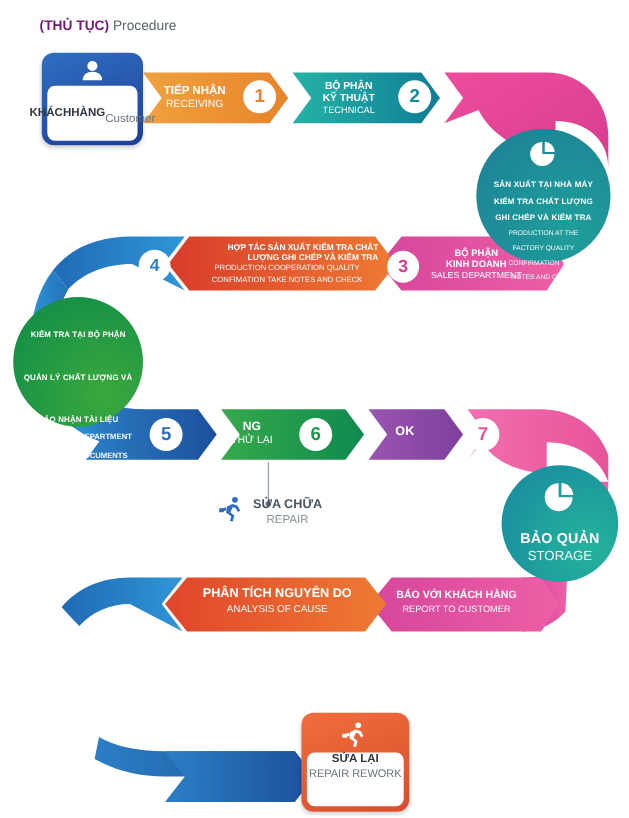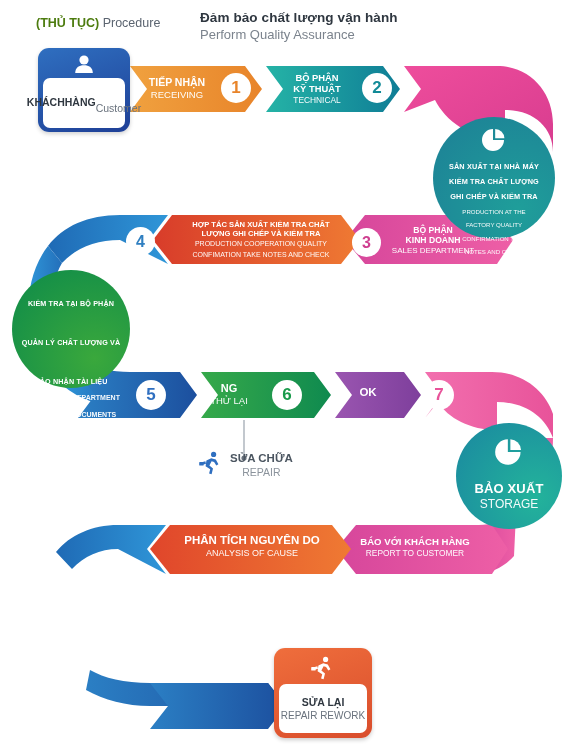--- a/index.html
+++ b/index.html
@@ -11,21 +11,21 @@
     width: 572px; height: 744px;
     position: relative;
     font-family: "Liberation Sans", sans-serif;
     overflow: hidden;
   }
   #stage { position: absolute; inset: 0; width: 572px; height: 744px; }
   svg.layer { position: absolute; left: 0; top: 0; width: 572px; height: 744px; }
 
   .hdr { position: absolute; }
   .hdr-proc { left: 36px; top: 16px; font-size: 12.5px; color: #5b6470; white-space: nowrap; }
-  .hdr-proc b { color: #4d7c0f; font-weight: bold; }
+  .hdr-proc b { color: #701a75; font-weight: bold; }
   .hdr-title { left: 200px; top: 10px; width: 300px; }
   .hdr-title .t1 { font-size: 13.5px; font-weight: bold; color: #2f3740; letter-spacing: .1px; }
   .hdr-title .t2 { font-size: 13px; color: #7b838d; margin-top: 2px; }
 
   
   .cust {
     position: absolute; left: 38px; top: 48px; width: 92px; height: 84px;
     border-radius: 11px;
     background: linear-gradient(160deg, #2f6fc0 0%, #1e3f96 100%);
     box-shadow: 0 2px 4px rgba(0,0,0,.18);
@@ -85,21 +85,21 @@
   #l-recv .v { font-size: 10.5px; }
   #l-recv .e { font-size: 9.5px; }
   #n1 { left: 221px; top: 73px; width: 30px; height: 30px; font-size: 17px; color: #e8842a; }
   #l-tech { left: 272px; top: 72px; width: 90px; }
   #l-tech .v { font-size: 9.4px; }
   #l-tech .e { font-size: 8.4px; }
   #n2 { left: 362px; top: 73px; width: 30px; height: 30px; font-size: 17px; color: #128a97; }
 
   
   #l-coop { left: 178px; top: 220px; width: 166px; }
-  #l-coop .v { font-size: 7.6px; }
+  #l-coop .v { font-size: 7.6px; text-align: right; }
   #l-coop .e { font-size: 7.0px; margin-top: 2px; }
   #n4 { left: 126px; top: 227px; width: 29px; height: 29px; font-size: 16px; color: #2f7fc1; }
   #l-sales { left: 383px; top: 225px; width: 100px; }
   #l-sales .v { font-size: 8.6px; }
   #l-sales .e { font-size: 8.0px; }
   #n3 { left: 352px; top: 228px; width: 29px; height: 29px; font-size: 16px; color: #cf3f90; }
 
   
   #n5 { left: 136px; top: 380px; width: 30px; height: 30px; font-size: 17px; color: #2f6fc0; }
   #l-ng { left: 196px; top: 382px; width: 66px; }
@@ -127,21 +127,21 @@
   
   .rework {
     position: absolute; left: 274px; top: 648px; width: 98px; height: 90px;
     border-radius: 11px;
     background: linear-gradient(160deg, #ef6e3c 0%, #d94d2c 100%);
     box-shadow: 0 2px 4px rgba(0,0,0,.2);
   }
   .rework .inner {
     position: absolute; left: 5px; right: 5px; top: 36px; bottom: 5px;
     background: #fff; border-radius: 7px;
-    display: flex; flex-direction: column; align-items: center; justify-content: center;
+    display: flex; flex-direction: column; align-items: center; 
   }
   .rework .v { font-size: 10.5px; font-weight: bold; color: #2f3740; }
   .rework .e { font-size: 10px; color: #69727d; margin-top: 2px; }
   .rework .pic { position: absolute; top: 7px; left: 0; right: 0; text-align: center; }
 </style>
 </head>
 <body>
 
 <div id="stage">
 
@@ -243,24 +243,20 @@
              C84,556 100,549 118,549 L166,574 L147,549 Z" fill="url(#gBlue)"></path>
 
     <path d="M86,690 C104,700 126,706 150,706 L286,706 L268,683 L150,683
              C124,683 104,678 90,670 Z" fill="url(#gBlue3)"></path>
     <path d="M150,683 L268,683 L286,706 L268,729 L150,729 L168,706 Z" fill="url(#gBlue3)"></path>
   </svg>
 
   <div class="hdr hdr-proc">
     <b>(THỦ TỤC)</b>
     <span>Procedure</span>
-  </div>
-  <div class="hdr hdr-title">
-    <div class="t1">Đảm bảo chất lượng vận hành</div>
-    <div class="t2">Perform Quality Assurance</div>
   </div>
 
   <div class="cust">
     <div class="pic">
       <svg width="22" height="20" viewBox="0 0 22 20">
         <circle cx="11" cy="6" r="4.6" fill="#fff"></circle>
         <path d="M2.2,19 C2.2,13.6 6.1,11.2 11,11.2 C15.9,11.2 19.8,13.6 19.8,19 Z" fill="#fff"></path>
       </svg>
     </div>
     <div class="inner">
@@ -350,21 +346,21 @@
     </span>
   </div>
 
   <div class="circ" id="c-store">
     <div class="ic">
       <svg width="30" height="30" viewBox="0 0 26 26">
         <path d="M12,2 A11,11 0 0 0 12,24 A11,11 0 0 0 23,13 L12,13 Z" fill="#fff"></path>
         <path d="M14.2,1.9 L14.2,11.2 L23.4,11.2 A9.6,9.6 0 0 0 14.2,1.9 Z" fill="#fff"></path>
       </svg>
     </div>
-    <div class="v">BẢO XUẤT</div>
+    <div class="v">BẢO QUẢN</div>
     <div class="e">STORAGE</div>
   </div>
 
   <div class="lab" id="l-anal">
     <div class="v">PHÂN TÍCH NGUYÊN DO</div>
     <div class="e">ANALYSIS OF CAUSE</div>
   </div>
   <div class="lab" id="l-rep">
     <div class="v">BÁO VỚI KHÁCH HÀNG</div>
     <div class="e">REPORT TO CUSTOMER</div>

